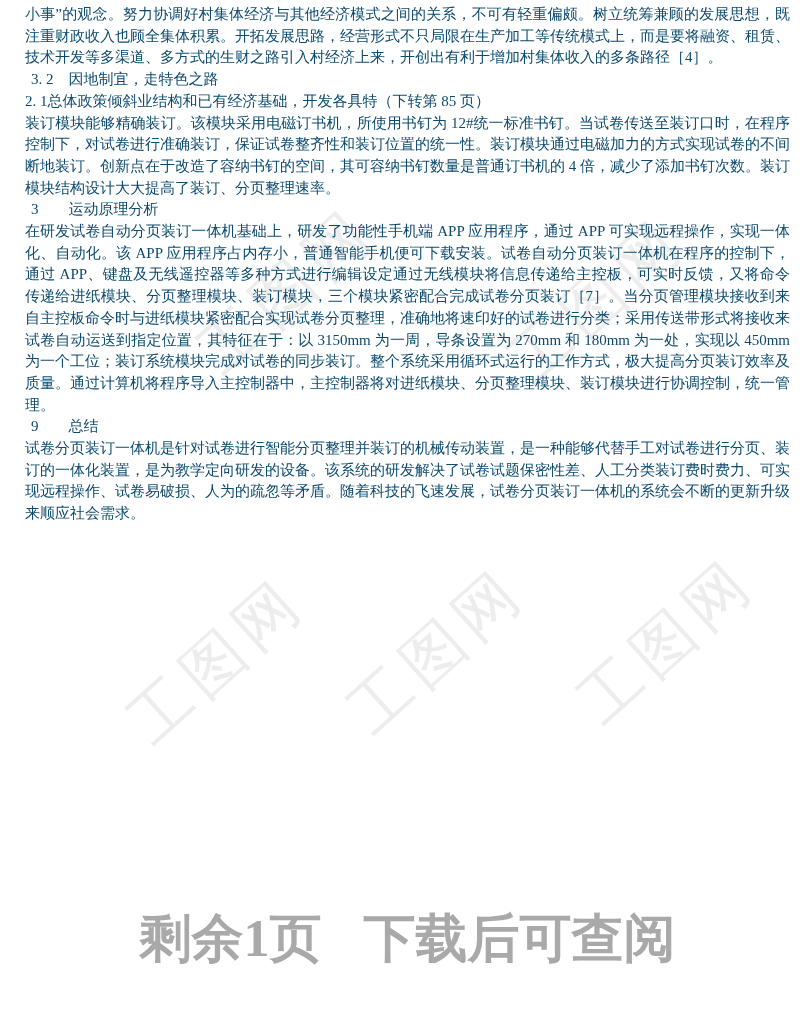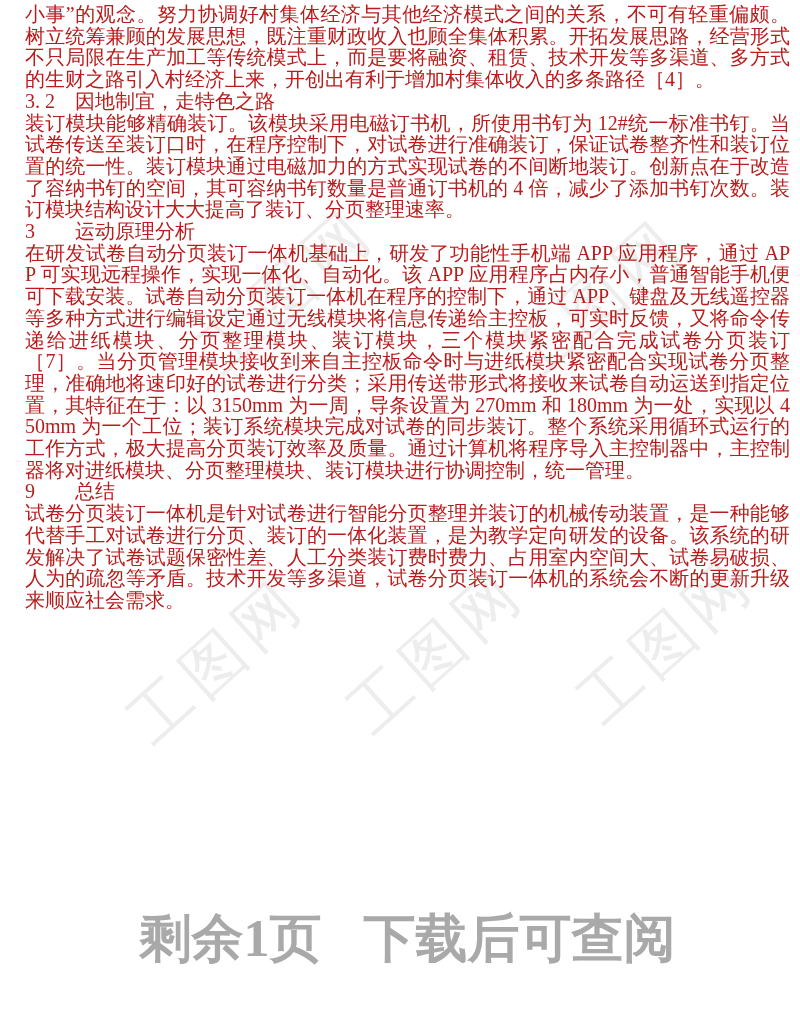--- a/index.html
+++ b/index.html
@@ -33,32 +33,33 @@
   }
   .wm1 { left: 180px; top: 330px; }
   .wm2 { left: 490px; top: 340px; }
   .wm3 { left: 110px; top: 700px; }
   .wm4 { left: 330px; top: 690px; }
   .wm5 { left: 560px; top: 680px; }
   .content {
     position: relative;
     z-index: 1;
     padding: 4px 10px 0 25px;
-    color: #b91c1c;
-    font-size: 20px;
+    color: #0c4a6e;
+    font-size: 15px;
     line-height: 21.7px;
   }
   .para, .heading {
     margin: 0;
     text-align: justify;
     text-justify: inter-ideograph;
     word-break: break-all;
   }
   .heading {
     text-align: left;
+    margin-left: 6px;
   }
   .gap-before {
     margin-top: 38px;
   }
   .preview-footer {
     position: absolute;
     z-index: 1;
     top: 908px;
     left: 25px;
     right: 10px;
@@ -83,24 +84,25 @@
     <span class="wm wm1">工图网</span>
     <span class="wm wm2">工图网</span>
     <span class="wm wm3">工图网</span>
     <span class="wm wm4">工图网</span>
     <span class="wm wm5">工图网</span>
   </div>
 
   <div class="content">
     <p class="para">小事”的观念。努力协调好村集体经济与其他经济模式之间的关系，不可有轻重偏颇。树立统筹兼顾的发展思想，既注重财政收入也顾全集体积累。开拓发展思路，经营形式不只局限在生产加工等传统模式上，而是要将融资、租赁、技术开发等多渠道、多方式的生财之路引入村经济上来，开创出有利于增加村集体收入的多条路径［4］。</p>
     <p class="heading">3. 2　因地制宜，走特色之路</p>
+    <p class="para">2. 1总体政策倾斜业结构和已有经济基础，开发各具特（下转第 85 页）</p>
     <p class="para">装订模块能够精确装订。该模块采用电磁订书机，所使用书钉为 12#统一标准书钉。当试卷传送至装订口时，在程序控制下，对试卷进行准确装订，保证试卷整齐性和装订位置的统一性。装订模块通过电磁加力的方式实现试卷的不间断地装订。创新点在于改造了容纳书钉的空间，其可容纳书钉数量是普通订书机的 4 倍，减少了添加书钉次数。装订模块结构设计大大提高了装订、分页整理速率。</p>
     <p class="heading">3　　运动原理分析</p>
     <p class="para">在研发试卷自动分页装订一体机基础上，研发了功能性手机端 APP 应用程序，通过 APP 可实现远程操作，实现一体化、自动化。该 APP 应用程序占内存小，普通智能手机便可下载安装。试卷自动分页装订一体机在程序的控制下，通过 APP、键盘及无线遥控器等多种方式进行编辑设定通过无线模块将信息传递给主控板，可实时反馈，又将命令传递给进纸模块、分页整理模块、装订模块，三个模块紧密配合完成试卷分页装订［7］。当分页管理模块接收到来自主控板命令时与进纸模块紧密配合实现试卷分页整理，准确地将速印好的试卷进行分类；采用传送带形式将接收来试卷自动运送到指定位置，其特征在于：以 3150mm 为一周，导条设置为 270mm 和 180mm 为一处，实现以 450mm 为一个工位；装订系统模块完成对试卷的同步装订。整个系统采用循环式运行的工作方式，极大提高分页装订效率及质量。通过计算机将程序导入主控制器中，主控制器将对进纸模块、分页整理模块、装订模块进行协调控制，统一管理。</p>
     <p class="heading">9　　总结</p>
-    <p class="para">试卷分页装订一体机是针对试卷进行智能分页整理并装订的机械传动装置，是一种能够代替手工对试卷进行分页、装订的一体化装置，是为教学定向研发的设备。该系统的研发解决了试卷试题保密性差、人工分类装订费时费力、占用室内空间大、试卷易破损、人为的疏忽等矛盾。技术开发等多渠道，试卷分页装订一体机的系统会不断的更新升级来顺应社会需求。</p>
+    <p class="para">试卷分页装订一体机是针对试卷进行智能分页整理并装订的机械传动装置，是一种能够代替手工对试卷进行分页、装订的一体化装置，是为教学定向研发的设备。该系统的研发解决了试卷试题保密性差、人工分类装订费时费力、可实现远程操作、试卷易破损、人为的疏忽等矛盾。随着科技的飞速发展，试卷分页装订一体机的系统会不断的更新升级来顺应社会需求。</p>
   </div>
 
   <div class="preview-footer">
     <span>剩余1页</span><span class="footer-gap">下载后可查阅</span>
   </div>
 
 </div>
 
 </body></html>

